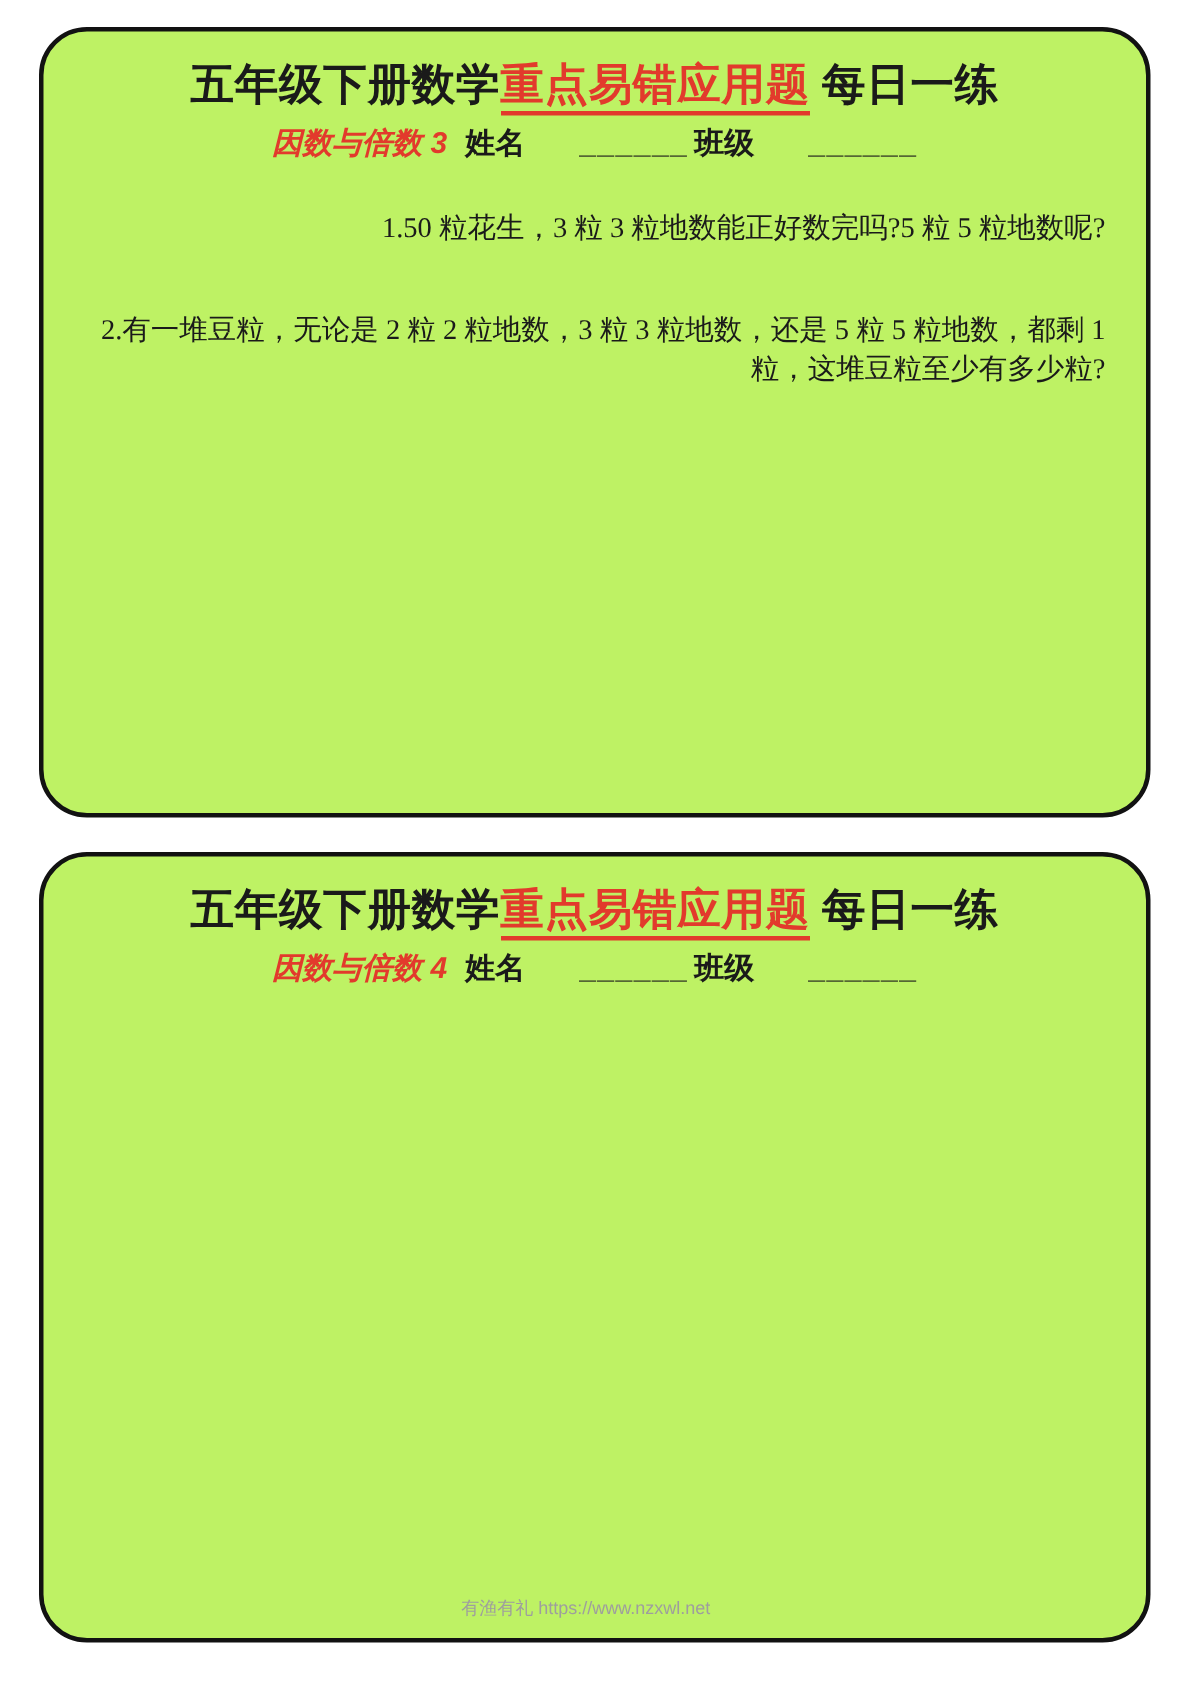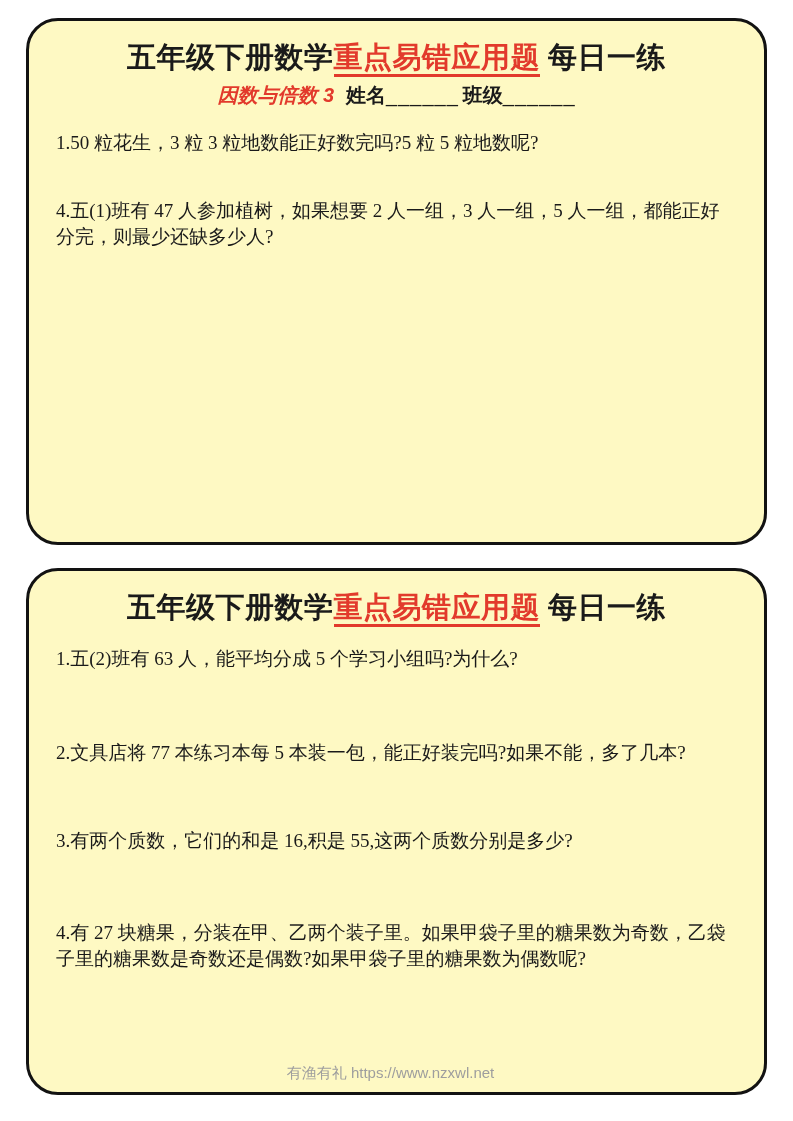--- a/index.html
+++ b/index.html
@@ -12,21 +12,21 @@
     color:var(--ink);
     font-family:"Liberation Serif", serif;
     overflow:hidden;
   }
   .card {
     width:741px; height:527px;
     margin:0 auto;
     border:3px solid #121212;
     border-radius:32px;
     padding:18px 27px 0 27px;
-    background:#fef9c3;
+    background:#bef264;
   }
   .card-1 { margin-top:18px; }
   .card-2 { margin-top:23px; }
   .card-title {
     font-family:"Liberation Sans", sans-serif;
     font-size:29px; font-weight:700;
     text-align:center; line-height:1.25;
     white-space:nowrap;
     letter-spacing:0.5px;
   }
@@ -38,67 +38,65 @@
   .title-suffix { margin-left:8px; }
   .card-subtitle {
     margin-top:7px;
     text-align:center;
     font-family:"Liberation Sans", sans-serif;
     font-size:20px; font-weight:700;
     white-space:nowrap;
   }
   .topic { color:var(--red); margin-right:12px;font-style:italic; }
   .class-label { margin-left:4px; }
-  .blank { font-weight:400; letter-spacing:1px; }
+  .blank { font-weight:700; letter-spacing:1px;margin-left:36px; }
   .questions {
-    margin-top:21px;
+    margin-top:31px;
     font-size:19px;
     line-height:26px;
+    text-align:right;
   }
   .q { margin:0; }
   .card-1 .q:nth-child(1){ margin-bottom:42px; }
   .card-1 .q:nth-child(2){ margin-bottom:44px; }
   .card-1 .q:nth-child(3){ margin-bottom:36px; }
   .card-2 .q:nth-child(1){ margin-bottom:68px; }
   .card-2 .q:nth-child(2){ margin-bottom:62px; }
   .card-2 .q:nth-child(3){ margin-bottom:66px; }
   .watermark {
     position:absolute;
     left:0; right:12px; top:1064px;
     text-align:center;
     color:var(--wm);
-    font-size:15px;
+    font-size:12px;
     font-family:"Liberation Sans", sans-serif;
   }
 </style>
 </head>
 <body>
 
 <div>
 
   <div class="card card-1">
     <div class="card-title">
       <span>五年级下册数学</span><span class="title-highlight">重点易错应用题</span><span class="title-suffix">每日一练</span>
     </div>
     <div class="card-subtitle">
       <span class="topic">因数与倍数 3</span><span>姓名</span><span class="blank">______</span><span class="class-label">班级</span><span class="blank">______</span>
     </div>
     <div class="questions">
       <p class="q">1.50 粒花生，3 粒 3 粒地数能正好数完吗?5 粒 5 粒地数呢?</p>
-      <p class="q">4.五(1)班有 47 人参加植树，如果想要 2 人一组，3 人一组，5 人一组，都能正好分完，则最少还缺多少人?</p>
+      <p class="q">2.有一堆豆粒，无论是 2 粒 2 粒地数，3 粒 3 粒地数，还是 5 粒 5 粒地数，都剩 1 粒，这堆豆粒至少有多少粒?</p>
     </div>
   </div>
 
   <div class="card card-2">
     <div class="card-title">
       <span>五年级下册数学</span><span class="title-highlight">重点易错应用题</span><span class="title-suffix">每日一练</span>
     </div>
-    <div class="questions">
-      <p class="q">1.五(2)班有 63 人，能平均分成 5 个学习小组吗?为什么?</p>
-      <p class="q">2.文具店将 77 本练习本每 5 本装一包，能正好装完吗?如果不能，多了几本?</p>
-      <p class="q">3.有两个质数，它们的和是 16,积是 55,这两个质数分别是多少?</p>
-      <p class="q">4.有 27 块糖果，分装在甲、乙两个装子里。如果甲袋子里的糖果数为奇数，乙袋子里的糖果数是奇数还是偶数?如果甲袋子里的糖果数为偶数呢?</p>
+    <div class="card-subtitle">
+      <span class="topic">因数与倍数 4</span><span>姓名</span><span class="blank">______</span><span class="class-label">班级</span><span class="blank">______</span>
     </div>
   </div>
 
   <div class="watermark">有渔有礼 https://www.nzxwl.net</div>
 
 </div>
 
 </body></html>

